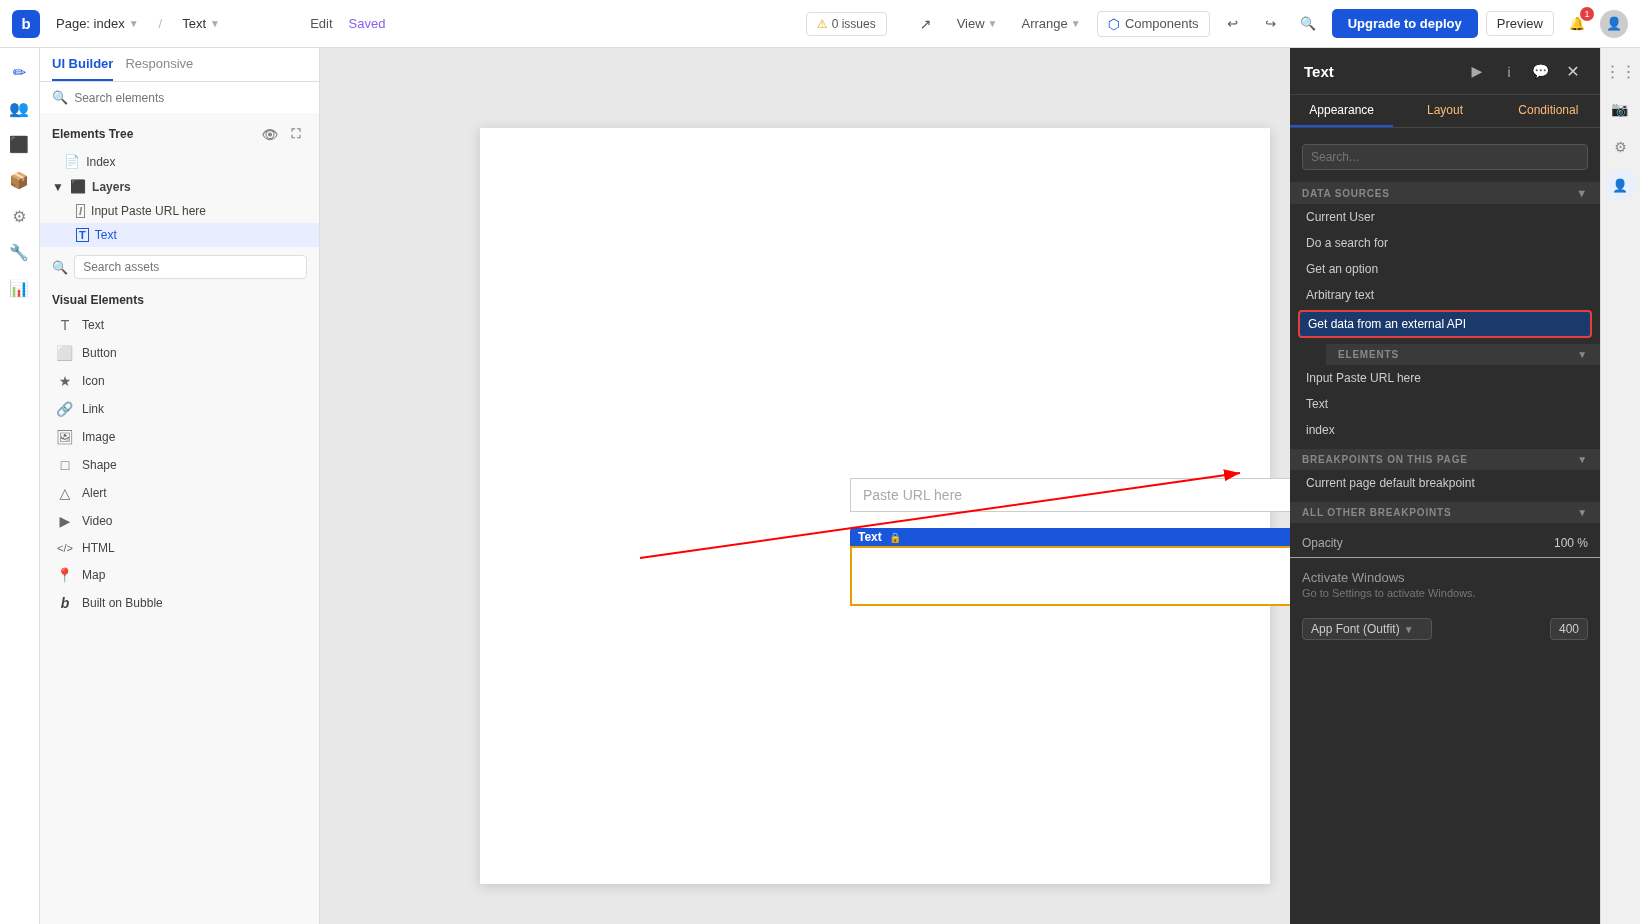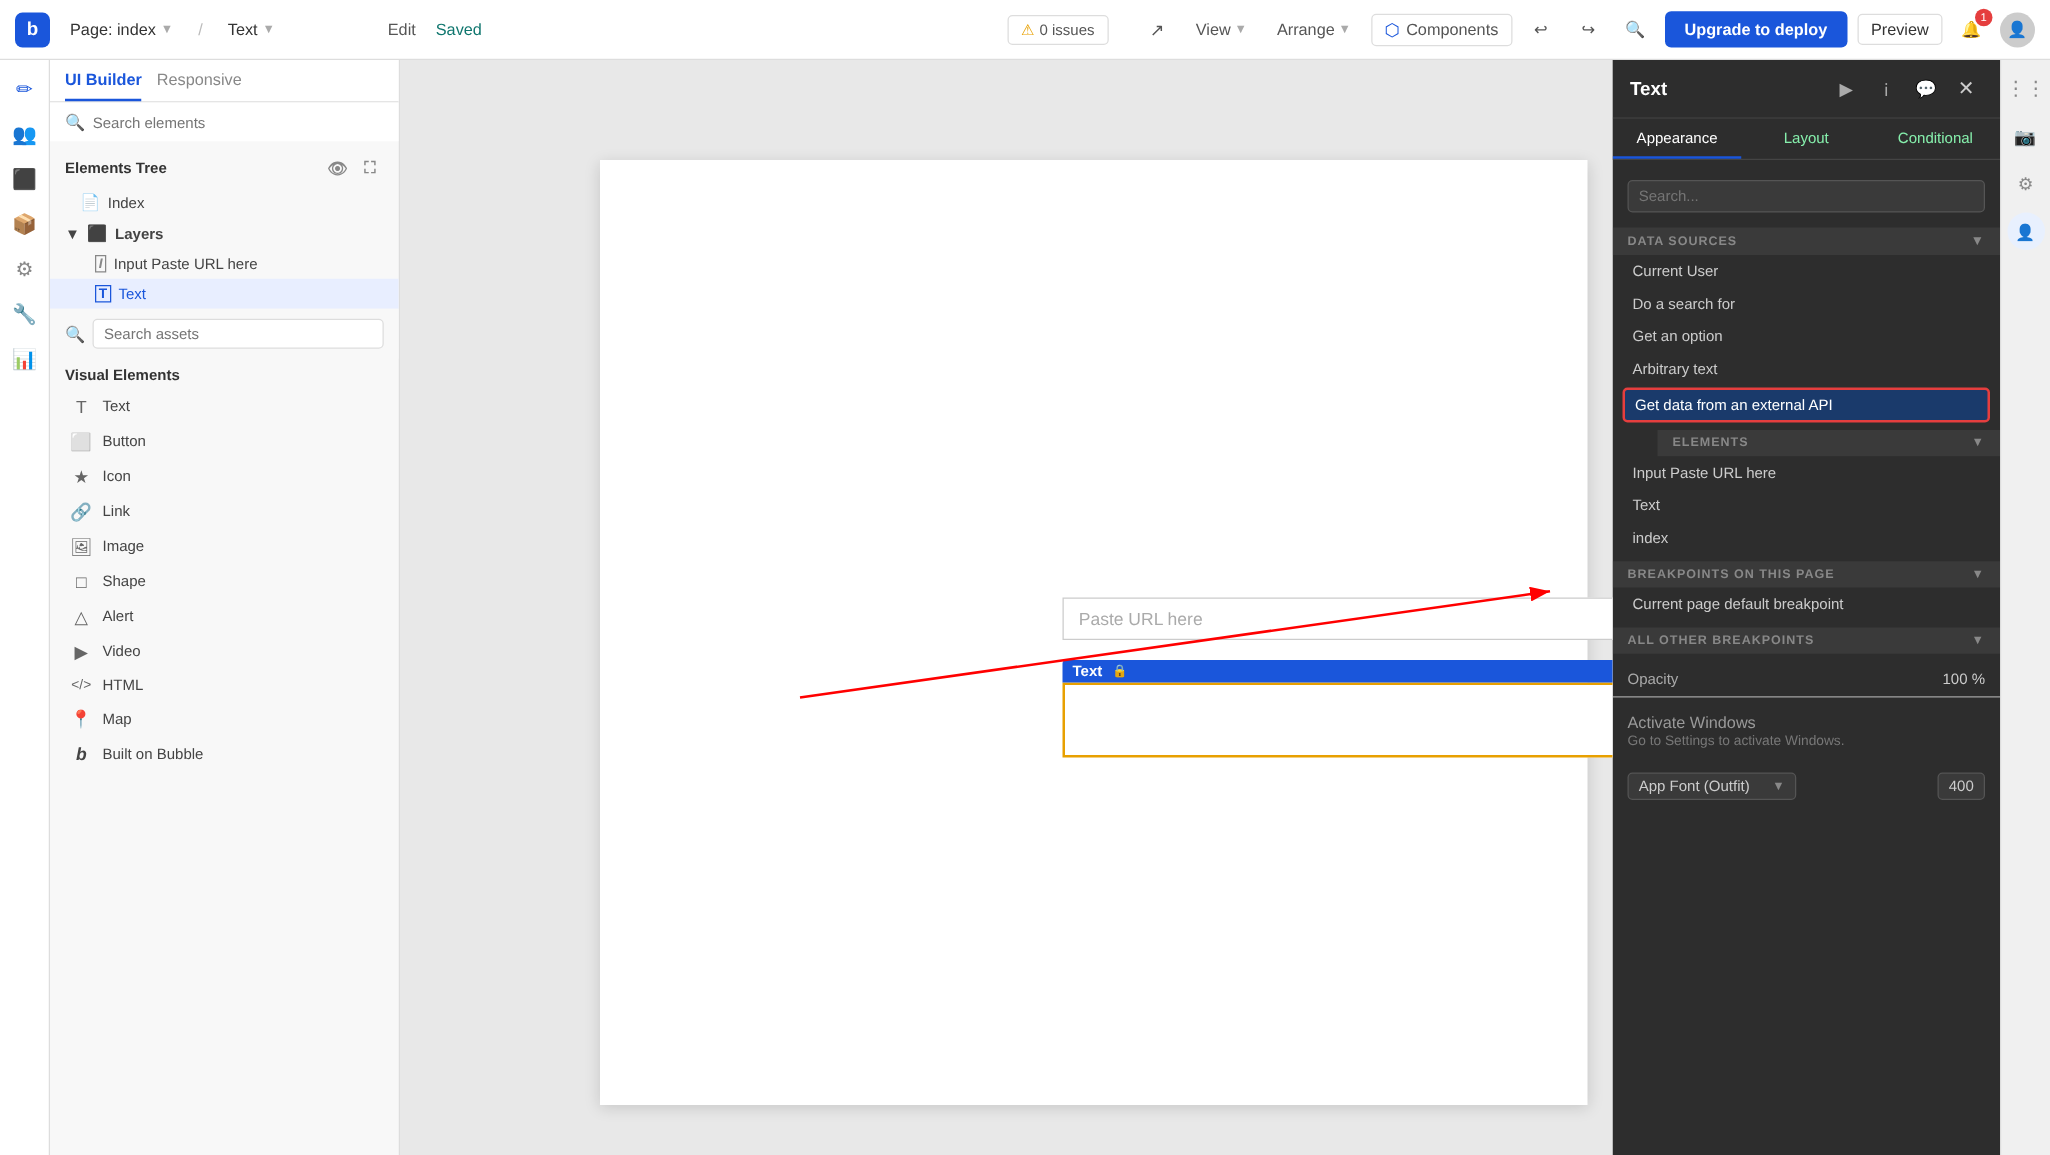--- a/index.html
+++ b/index.html
@@ -9,21 +9,21 @@
     #topbar {
       display: flex; align-items: center; height: 48px;
       background: #fff; border-bottom: 1px solid #ddd;
       padding: 0 12px; gap: 8px; position: relative; z-index: 100;
     }
     #topbar .logo { width: 28px; height: 28px; background: #1a56db; border-radius: 6px; display: flex; align-items: center; justify-content: center; color: #fff; font-weight: bold; font-size: 15px; flex-shrink: 0; }
     #topbar .page-selector { display: flex; align-items: center; gap: 4px; color: #333; font-size: 13px; cursor: pointer; padding: 4px 8px; border-radius: 4px; }
     #topbar .separator { color: #bbb; margin: 0 4px; }
     #topbar .element-selector { display: flex; align-items: center; gap: 4px; color: #333; font-size: 13px; cursor: pointer; padding: 4px 8px; border-radius: 4px; min-width: 120px; }
     #topbar .edit-btn { color: #555; font-size: 13px; cursor: pointer; padding: 4px 8px; }
-    #topbar .saved-label { color: #0f766e; font-size: 13px; }
+    #topbar .saved-label { color: #8b5cf6; font-size: 13px; }
     #topbar .spacer { flex: 1; }
     #topbar .issues-btn { display: flex; align-items: center; gap: 4px; color: #555; font-size: 12px; cursor: pointer; padding: 4px 10px; border: 1px solid #ddd; border-radius: 4px; }
     #topbar .view-btn, #topbar .arrange-btn { display: flex; align-items: center; gap: 3px; color: #555; font-size: 13px; cursor: pointer; padding: 4px 8px; border-radius: 4px; }
     #topbar .components-btn { display: flex; align-items: center; gap: 5px; color: #555; font-size: 13px; cursor: pointer; padding: 4px 10px; border: 1px solid #ddd; border-radius: 4px; }
     #topbar .icon-btn { width: 30px; height: 30px; display: flex; align-items: center; justify-content: center; cursor: pointer; border-radius: 4px; color: #555; }
     #topbar .upgrade-btn { background: #1a56db; color: #fff; border: none; border-radius: 5px; padding: 7px 16px; font-size: 13px; font-weight: 600; cursor: pointer; }
     #topbar .preview-btn { color: #333; font-size: 13px; cursor: pointer; padding: 4px 10px; border: 1px solid #ddd; border-radius: 4px; }
     #topbar .notif-btn { position: relative; }
     #topbar .notif-badge { position: absolute; top: -2px; right: -2px; background: #e53e3e; color: #fff; border-radius: 50%; width: 14px; height: 14px; font-size: 9px; display: flex; align-items: center; justify-content: center; }
     #topbar .avatar { width: 28px; height: 28px; border-radius: 50%; background: #ccc; display: flex; align-items: center; justify-content: center; cursor: pointer; overflow: hidden; }
@@ -76,21 +76,21 @@
 
     
     #right-panel { width: 310px; background: #2d2d2d; color: #ccc; flex-shrink: 0; display: flex; flex-direction: column; overflow: hidden; }
     #right-panel .panel-header { display: flex; align-items: center; justify-content: space-between; padding: 10px 14px; border-bottom: 1px solid #444; background: #2d2d2d; }
     #right-panel .panel-title { color: #fff; font-size: 15px; font-weight: 600; }
     #right-panel .panel-actions { display: flex; gap: 6px; align-items: center; }
     #right-panel .panel-action-icon { width: 26px; height: 26px; display: flex; align-items: center; justify-content: center; cursor: pointer; border-radius: 4px; color: #aaa; font-size: 14px; }
     #right-panel .panel-close { color: #ccc; cursor: pointer; font-size: 16px; }
 
     #right-panel .panel-tabs { display: flex; background: #2d2d2d; border-bottom: 1px solid #444; }
-    #right-panel .panel-tab { flex: 1; text-align: center; padding: 8px; font-size: 12px; cursor: pointer; color: #86efac; border-bottom: 2px solid transparent; }
+    #right-panel .panel-tab { flex: 1; text-align: center; padding: 8px; font-size: 12px; cursor: pointer; color: #fdba74; border-bottom: 2px solid transparent; }
     #right-panel .panel-tab.active { color: #fff; border-bottom-color: #1a56db; }
 
     #right-panel .panel-body { flex: 1; overflow-y: auto; padding: 10px 0; }
 
     
     .panel-search { padding: 6px 12px; }
     .panel-search input { width: 100%; background: #3a3a3a; border: 1px solid #555; border-radius: 4px; padding: 5px 8px; color: #ccc; font-size: 12px; outline: none; }
 
     .dropdown-section { margin: 6px 0; }
     .dropdown-section-header { display: flex; align-items: center; justify-content: space-between; padding: 5px 12px; background: #3a3a3a; cursor: pointer; }
@@ -103,21 +103,21 @@
     .elements-subsection-header span { font-size: 10px; font-weight: 700; color: #888; letter-spacing: 0.8px; text-transform: uppercase; }
 
     .breakpoints-header { display: flex; align-items: flex-end; justify-content: space-between; padding: 5px 12px; background: #3a3a3a; cursor: pointer; margin-top: 6px; }
     .breakpoints-header span { font-size: 10px; font-weight: 700; color: #888; letter-spacing: 0.8px; text-transform: uppercase; }
 
     .panel-row { display: flex; align-items: center; justify-content: space-between; padding: 7px 12px; border-bottom: 1px solid #a3a3a3; }
     .panel-row-label { font-size: 12px; color: #aaa; }
     .panel-row-value { font-size: 12px; color: #ccc; display: flex; align-items: center; gap: 4px; }
 
     .panel-font-row { display: flex; align-items: center; justify-content: space-between; padding: 7px 12px; }
-    .font-selector { background: #3a3a3a; border: 1px solid #555; border-radius: 4px; padding: 3px 8px; color: #ccc; font-size: 12px; display: flex; align-items: center; gap: 18px; min-width: 130px; }
+    .font-selector { background: #3a3a3a; border: 1px solid #555; border-radius: 4px; padding: 3px 8px; color: #ccc; font-size: 12px; display: flex; align-items: center; gap: 4px; min-width: 130px; }
     .font-weight { background: #3a3a3a; border: 1px solid #555; border-radius: 4px; padding: 3px 8px; color: #ccc; font-size: 12px; }
 
     
     #far-right { width: 40px; background: #f0f0f0; border-left: 1px solid #ddd; display: flex; flex-direction: column; align-items: center; padding: 8px 0; gap: 8px; flex-shrink: 0; }
     .far-right-icon { width: 30px; height: 30px; display: flex; align-items: center; justify-content: center; cursor: pointer; border-radius: 4px; color: #888; font-size: 14px; }
     .far-right-icon.blue-circle { background: #e8f0fe; color: #1a56db; border-radius: 50%; }
 
     
     ::-webkit-scrollbar { width: 5px; }
     ::-webkit-scrollbar-track { background: transparent; }

